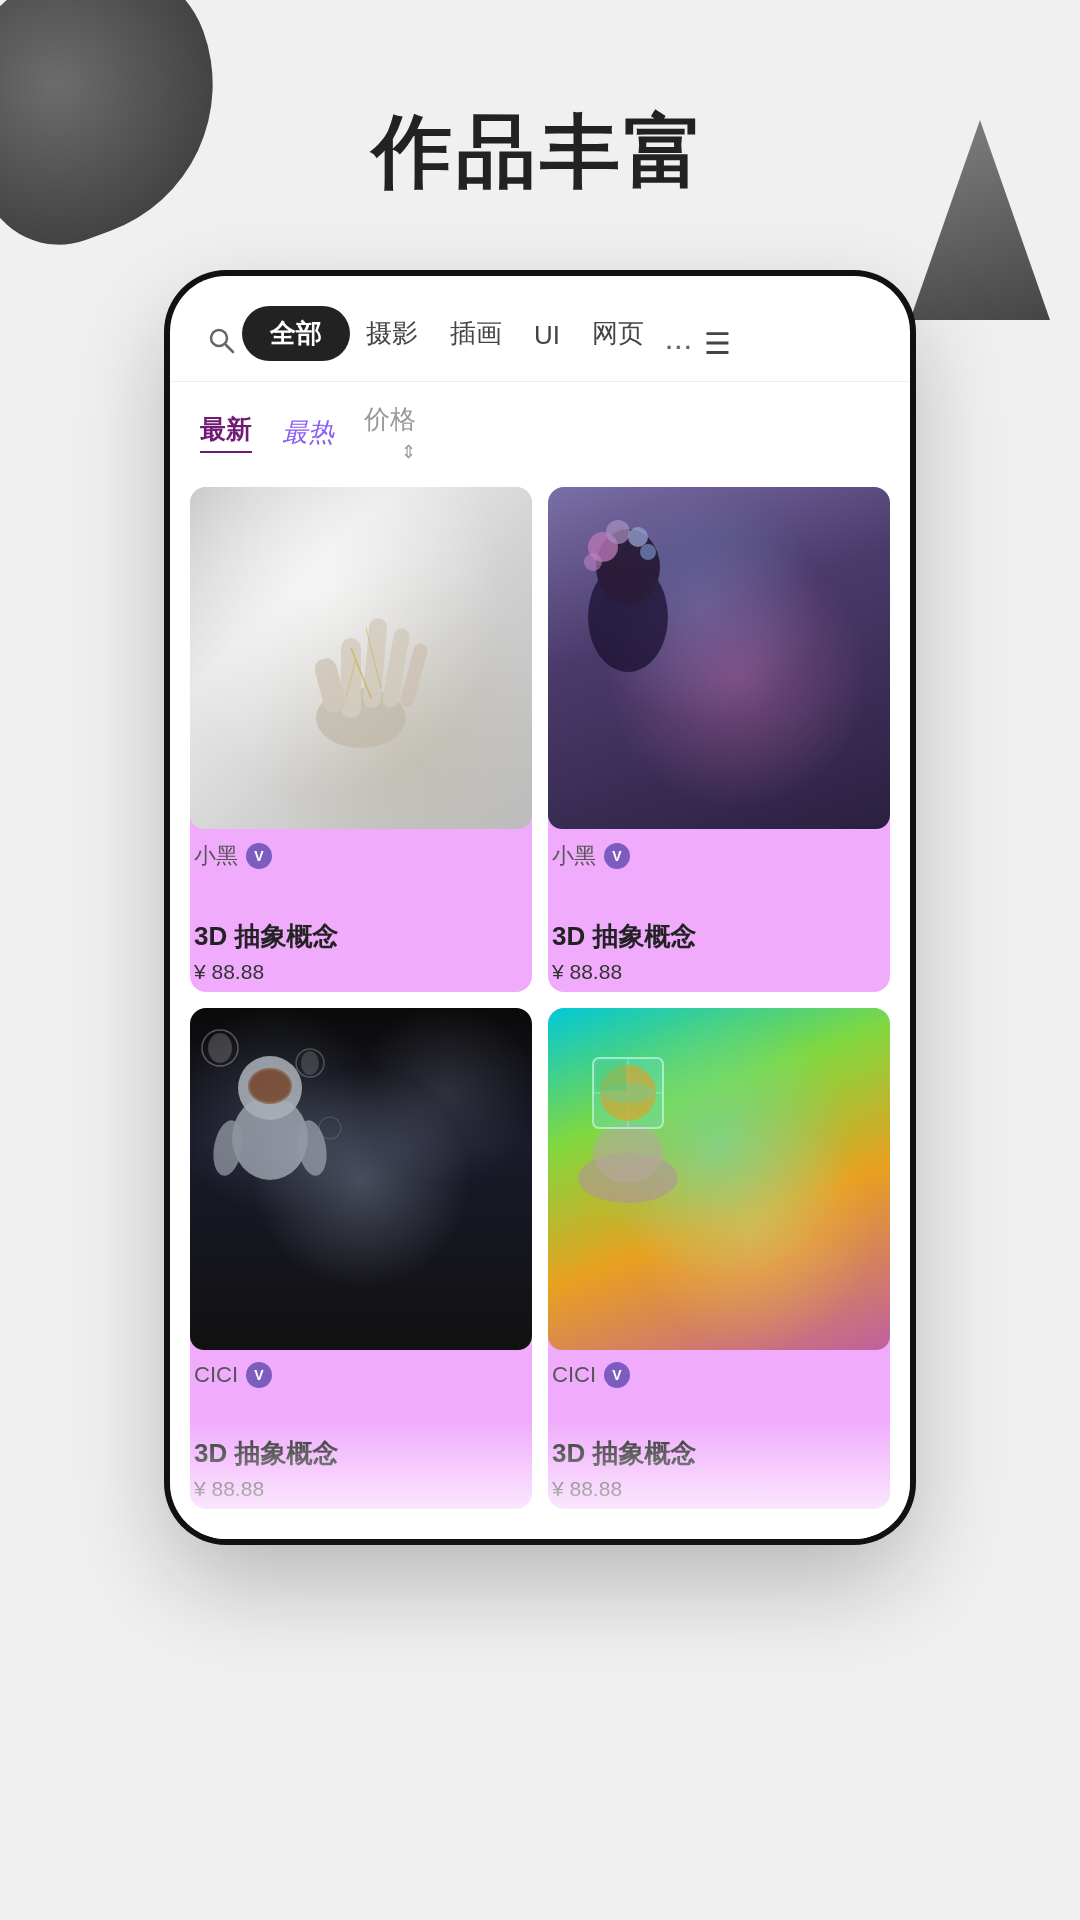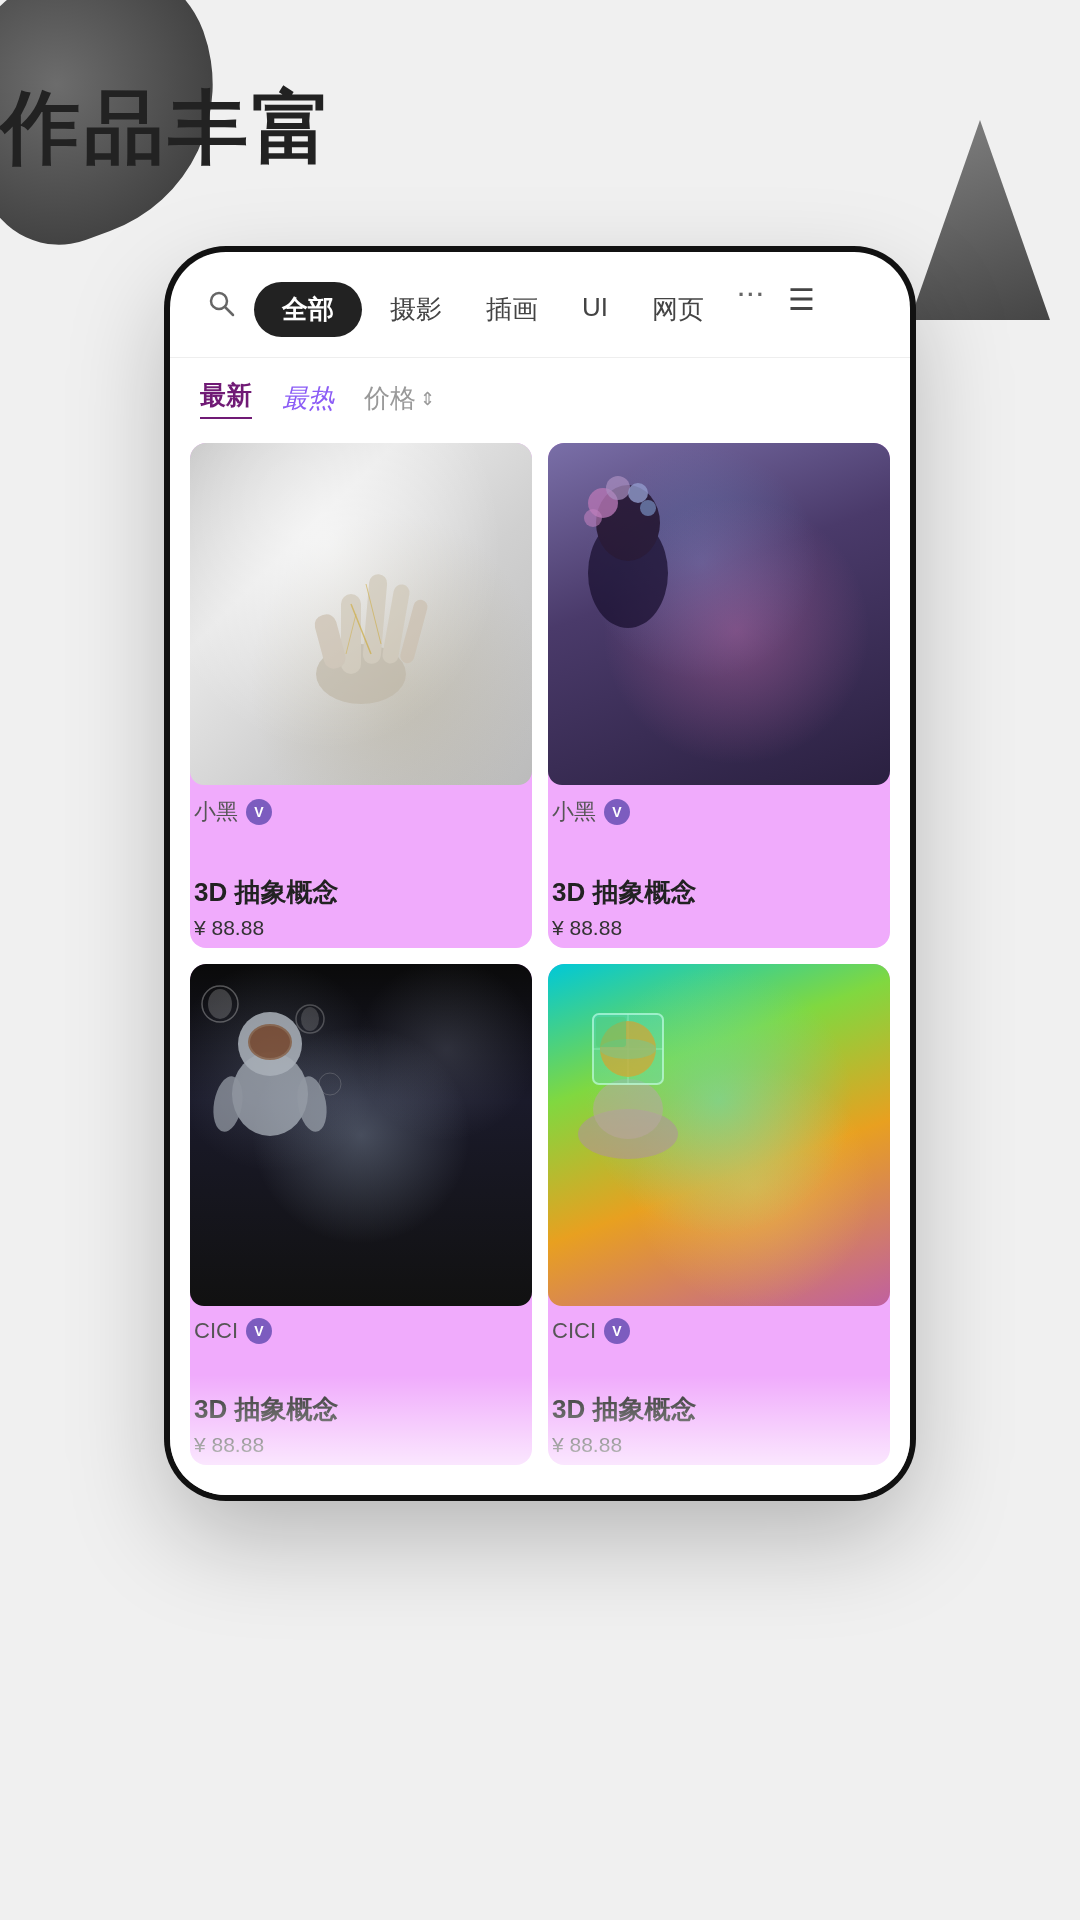--- a/index.html
+++ b/index.html
@@ -35,21 +35,22 @@
       height: 200px;
       background: linear-gradient(160deg, #666, #1a1a1a);
       clip-path: polygon(50% 0%, 100% 100%, 0% 100%);
       opacity: 0.8;
     }
 
     
     .headline-area {
       position: relative;
       z-index: 2;
-      padding-top: 84px;
+      text-align: center;
+      padding-top: 108px;
     }
 
     .headline-title {
       font-size: 80px;
       font-weight: 800;
       color: #222;
       letter-spacing: 4px;
       line-height: 1.1;
     }
 
@@ -76,24 +77,23 @@
     }
 
     
     .phone-content {
       padding: 0;
     }
 
     
     .phone-nav {
       display: flex;
-      align-items: flex-start;
+      align-items: flex-end;
       padding: 30px 30px 20px;
       border-bottom: 1px solid #eee;
-      gap: 12px;
     }
 
     .phone-nav .search-icon-wrap {
       width: 42px;
       height: 42px;
       display: flex;
       align-items: center;
       justify-content: center;
       color: #666;
       font-size: 26px;
@@ -149,22 +149,23 @@
     .filter-tab {
       color: #8b5cf6;
       font-size: 26px;
       font-style: italic;
     }
 
     .filter-price {
       color: #999;
       font-size: 26px;
       display: flex;
-      align-items: center;
+      align-items: flex-end;
       gap: 4px;
+      flex-direction: column;
     }
 
     .filter-price .arrow {
       font-size: 18px;
     }
 
     
     .product-grid {
       display: grid;
       grid-template-columns: 1fr 1fr;

